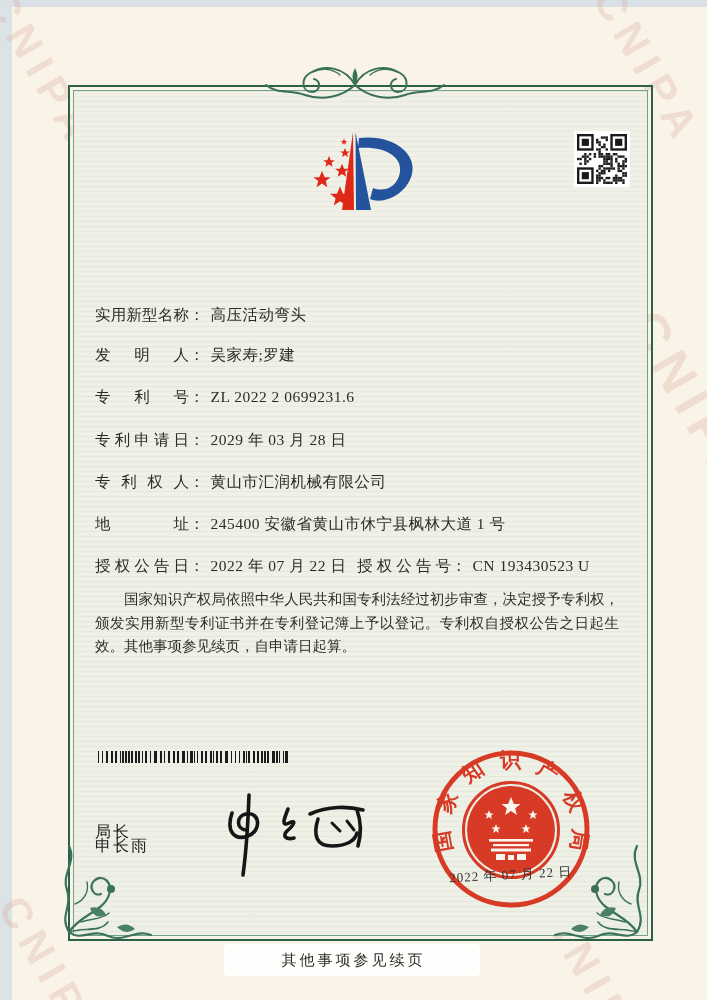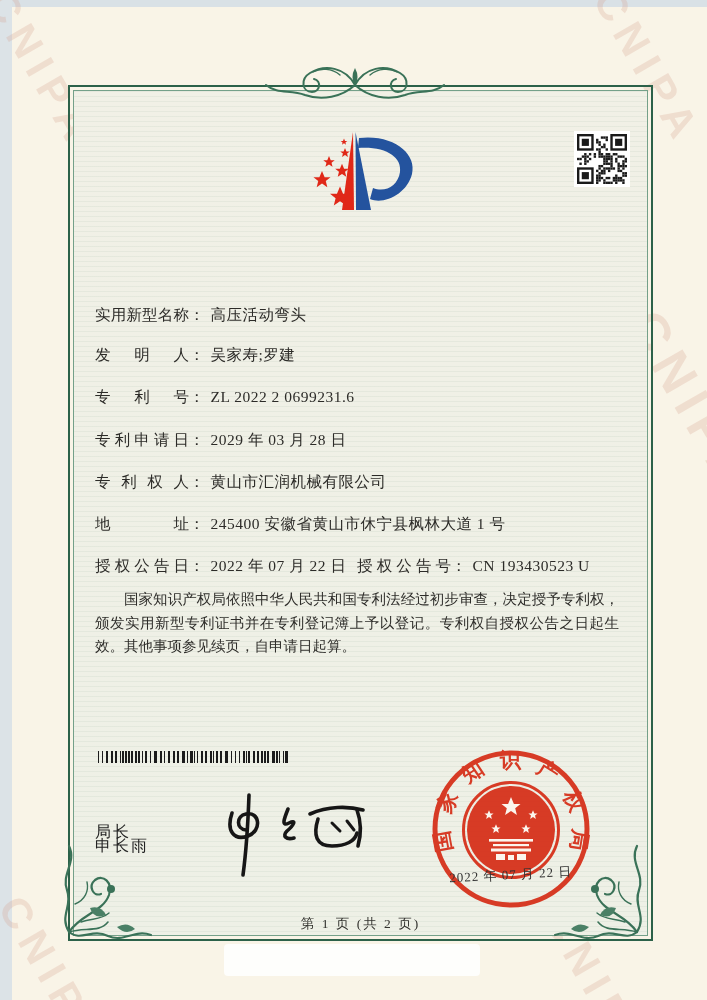--- a/index.html
+++ b/index.html
@@ -435,16 +435,16 @@
         <rect x="67" y="100" width="36" height="2.2"></rect>
         <rect x="65" y="104.5" width="40" height="3"></rect>
         <rect x="70" y="110" width="9" height="6"></rect>
         <rect x="91" y="110" width="9" height="6"></rect>
         <rect x="82" y="111" width="6" height="5"></rect>
       </g>
     </g>
     <text x="85" y="135" font-size="13" fill="#262626" text-anchor="middle" letter-spacing="1" transform="rotate(-3 85 135)">2022 年 07 月 22 日</text>
   </svg>
 
-  <div class="page-footer">第 1 页 (共 2 页)</div>
   <div class="cont-band"></div>
+  <div class="cont-note">其他事项参见续页</div>
 
 </div>
 
 </body></html>

